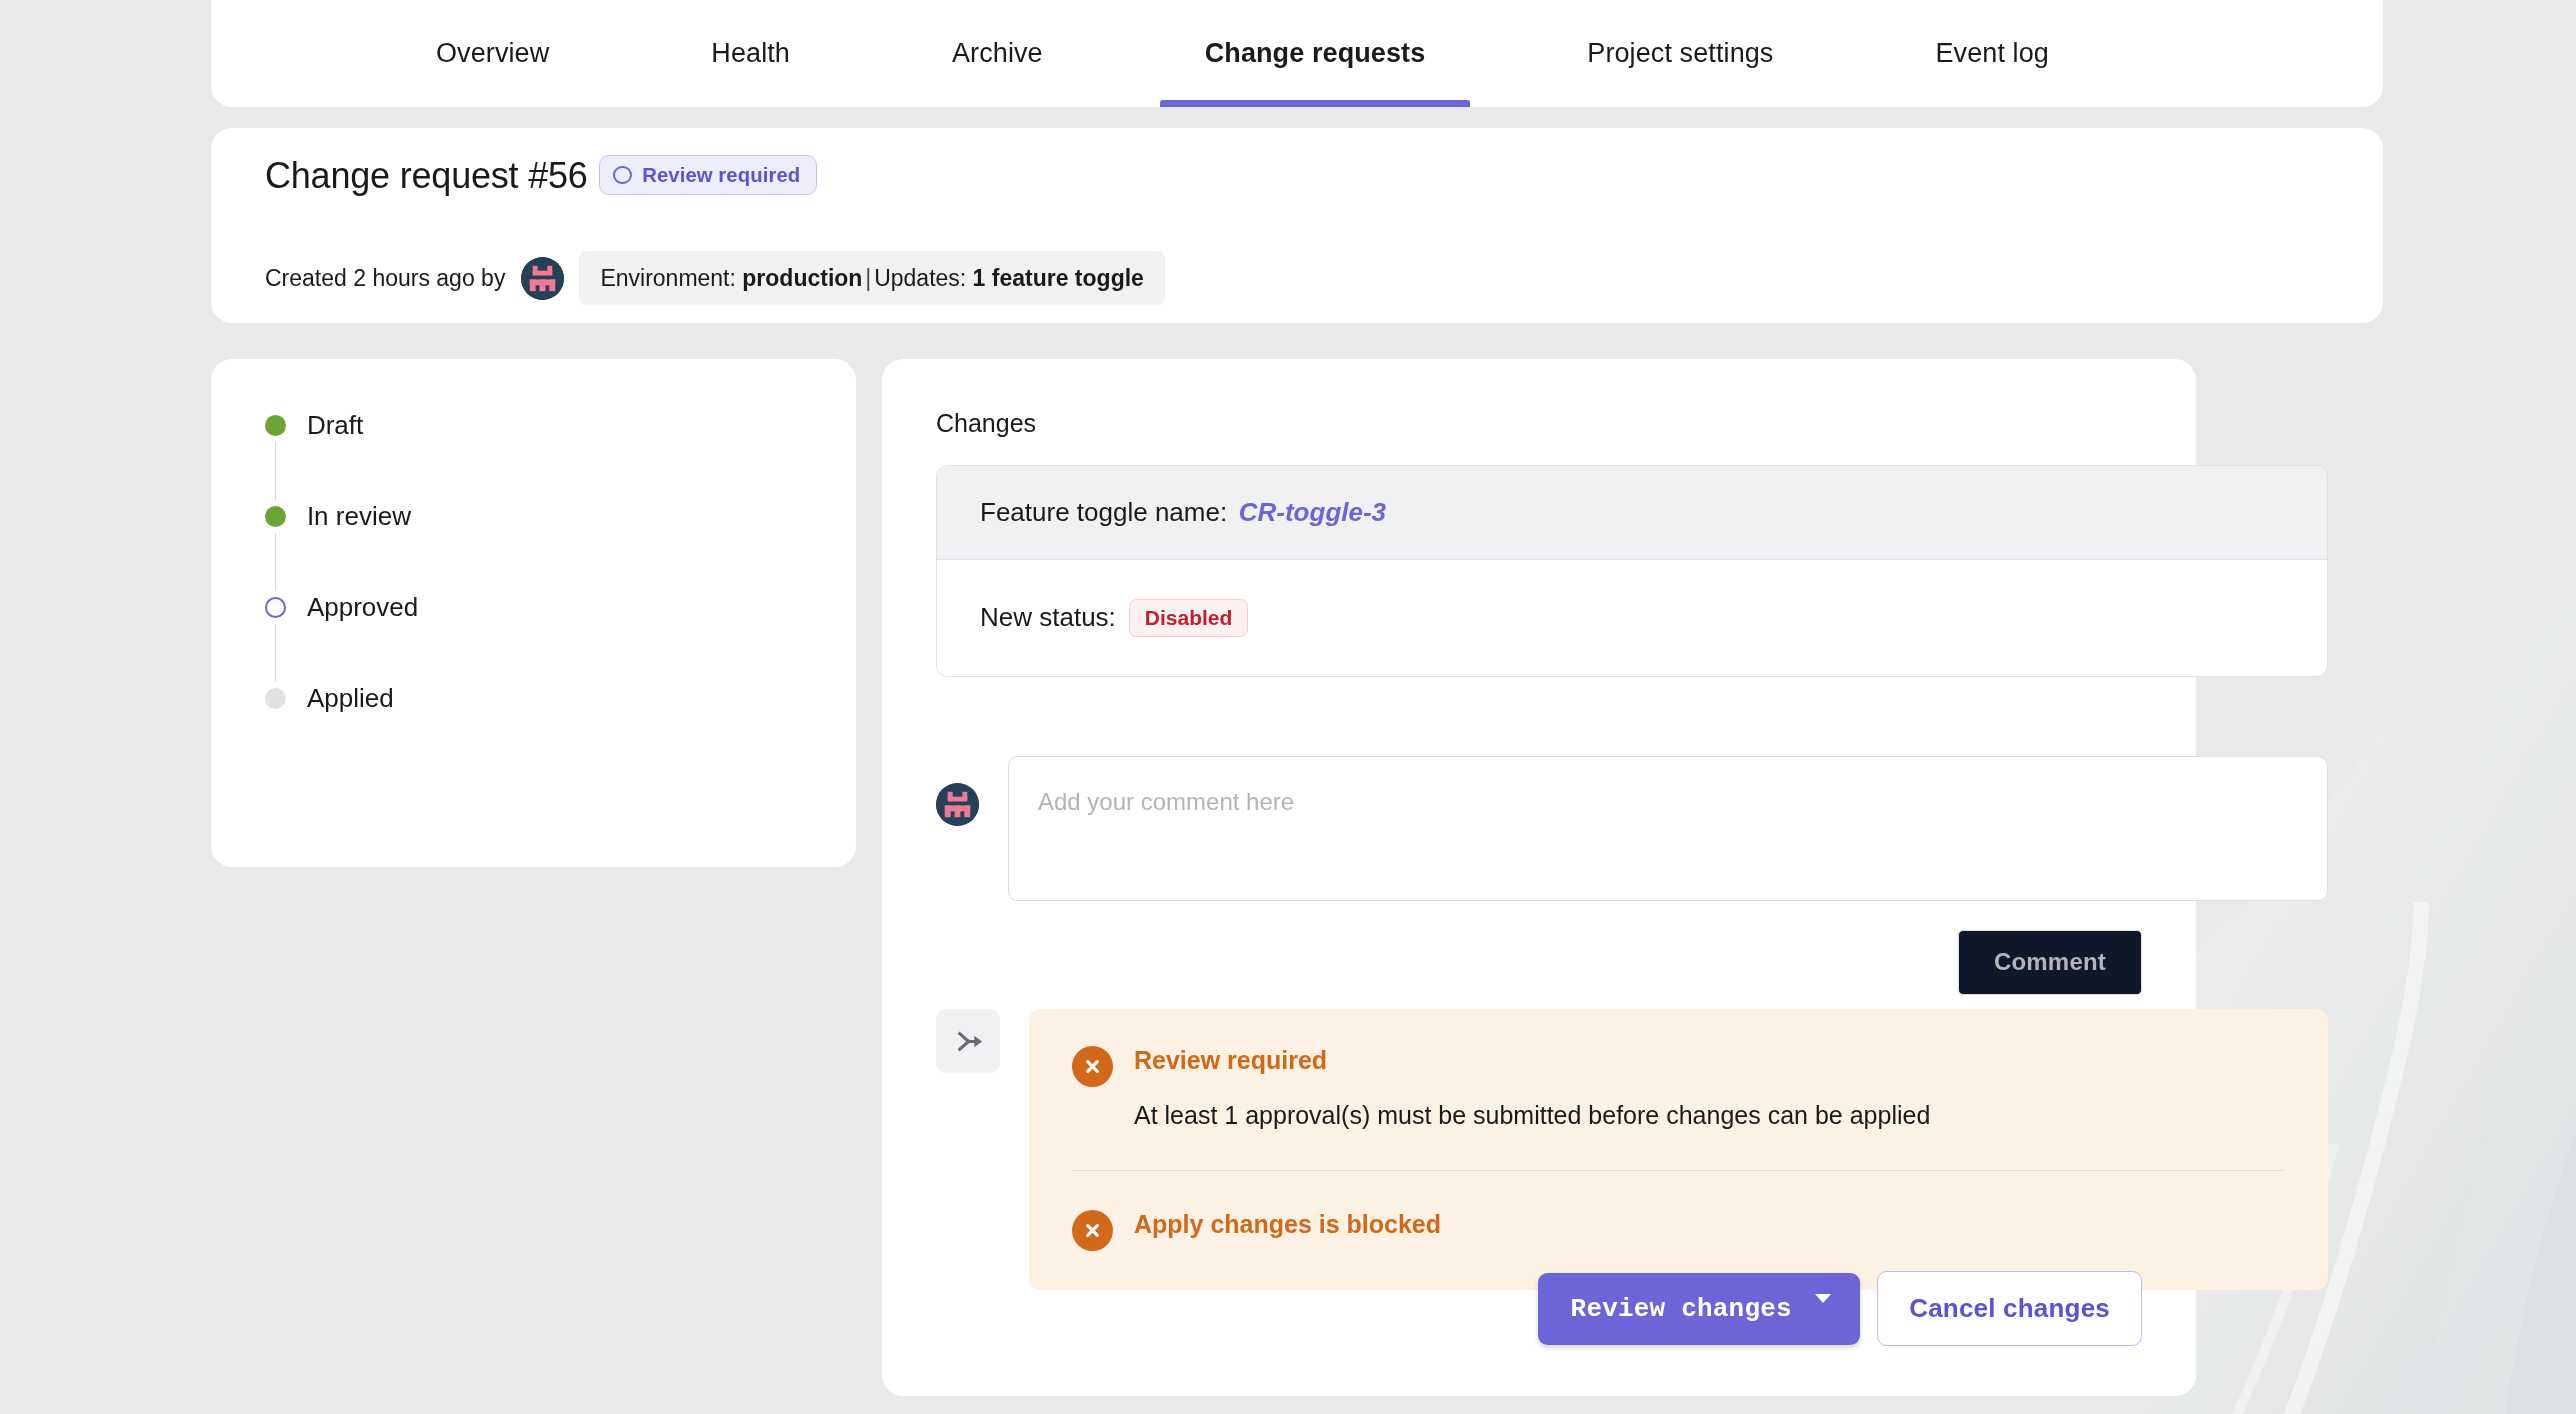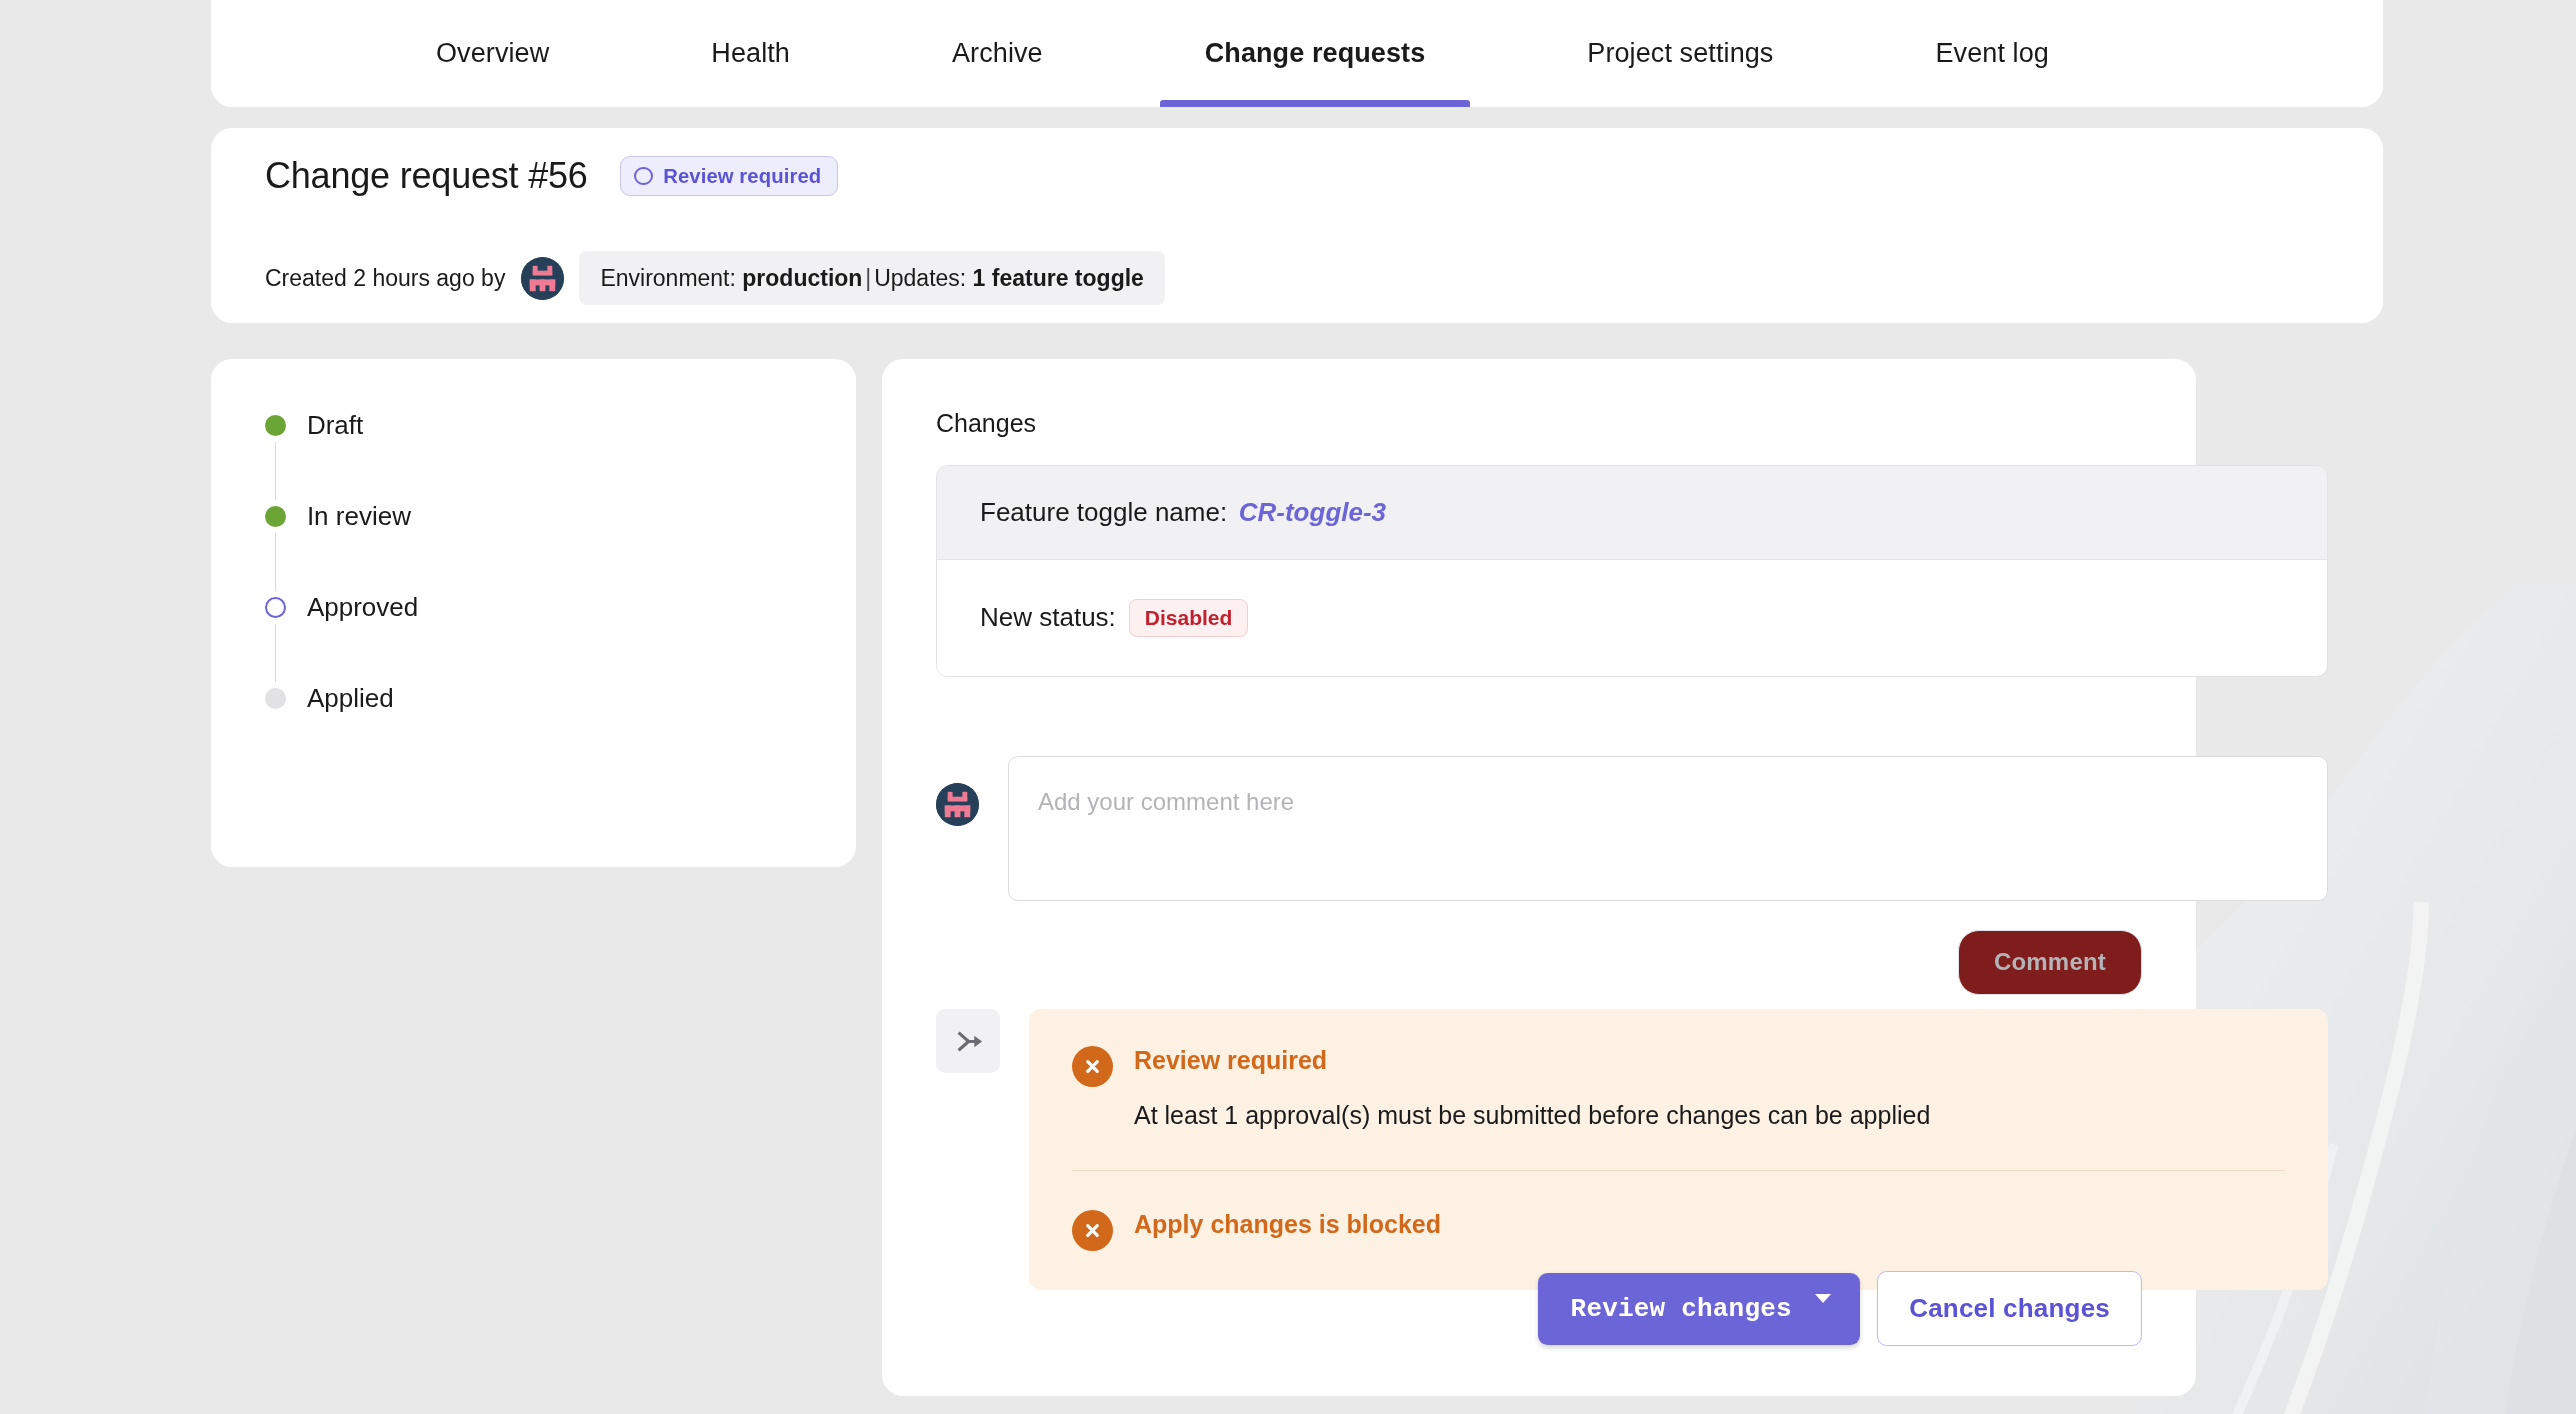--- a/index.html
+++ b/index.html
@@ -83,22 +83,22 @@
     height: 195px;
     background: #ffffff;
     border-radius: 21px;
     z-index: 2;
   }
   .cr-title-row {
     position: absolute;
     left: 54px;
     top: 27px;
     display: flex;
-    align-items: center;
-    gap: 32px;
+    align-items: flex-start;
+    gap: 11px;
   }
   .cr-title {
     font-size: 36px;
     color: #1a1a1a;
     letter-spacing: -0.2px;
   }
   .status-chip {
     display: flex;
     align-items: center;
     gap: 10.6px;
@@ -281,23 +281,23 @@
     outline: none;
   }
   .comment-input::placeholder { color: #b4b4b8; }
 
   .comment-btn-row {
     position: absolute;
     right: 54px;
     top: 571px;
   }
   .comment-btn {
-    background: #7f1d1d;
+    background: #0f172a;
     border: 1px solid #e0e0e4;
-    border-radius: 21px;
+    border-radius: 5px;
     color: #b4b4b8;
     font-family: "Liberation Sans", sans-serif;
     font-size: 24px;
     font-weight: 700;
     padding: 17.4px 35px;
     cursor: default;
     letter-spacing: 0.2px;
   }
 
   

